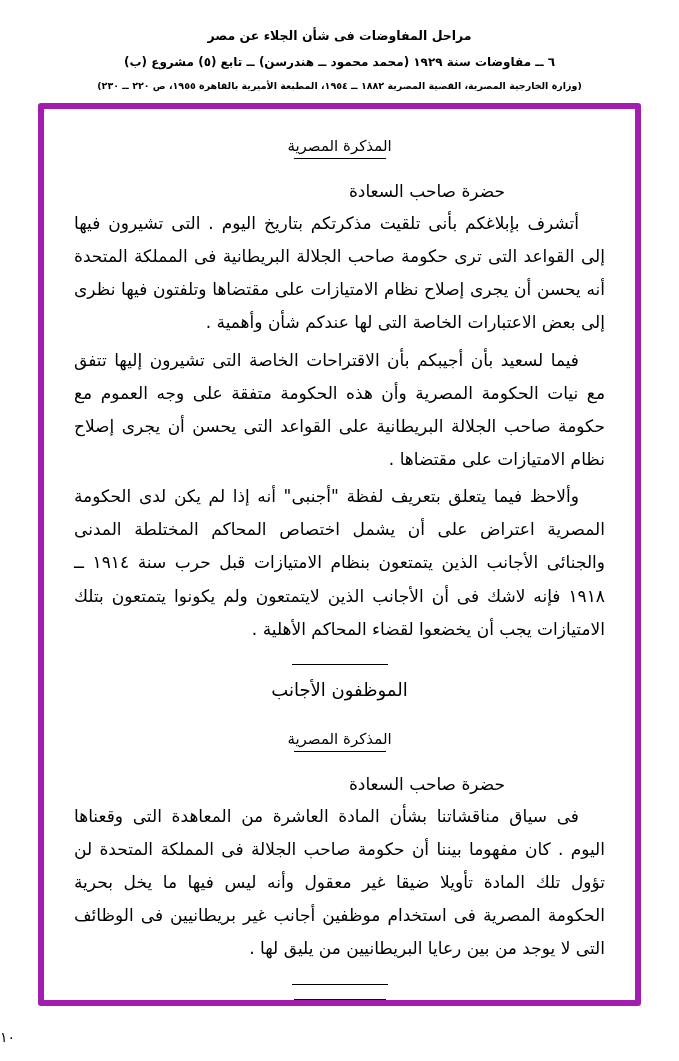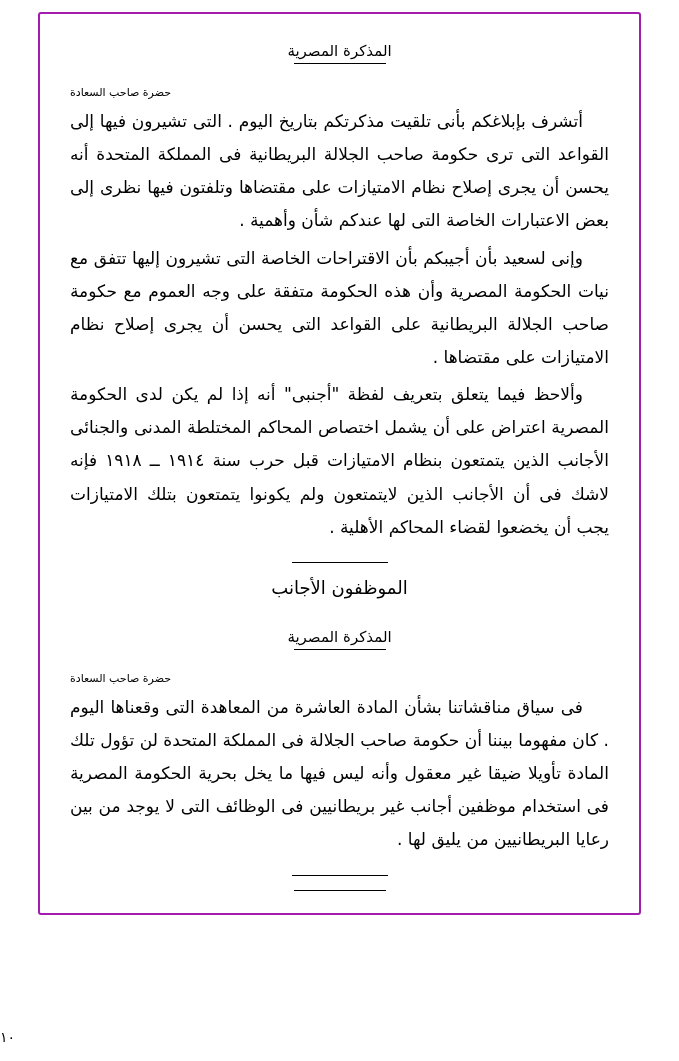--- a/index.html
+++ b/index.html
@@ -42,44 +42,44 @@
     font-size: 9.5px;
     font-weight: bold;
   }
   
   .frame-wrap {
     padding: 12px 38px 0 38px;
     flex: 1;
     box-sizing: border-box;
   }
   .frame {
-    border: 2px solid #a21caf;
+    border: 6px solid #a21caf;
     border-radius: 3px;
     height: 903px;
     box-sizing: border-box;
     padding: 20px 30px 10px 30px;
     direction: rtl;
     overflow: hidden;
   }
   .doc-title {
     text-align: center;
     font-size: 15px;
     margin: 8px 0 2px 0;
     letter-spacing: 0.5px;
   }
   .title-rule {
     width: 92px;
     height: 1px;
     background: #000;
     margin: 3px auto 0 auto;
   }
   .salutation {
-    font-size: 11px;
+    font-size: 17px;
     margin: 22px 0 6px 0;
-    text-align: left;
+    text-align: right;
     padding-right: 100px;
   }
   .para {
     font-size: 17px;
     line-height: 1.95;
     text-align: justify;
     text-justify: inter-word;
     margin: 4px 0 0 0;
     text-indent: 26px;
   }
@@ -100,31 +100,36 @@
     text-align: left;
     font-size: 14px;
     padding: 10px 0 16px 0;
   }
 </style>
 </head>
 <body>
 
 <div class="page">
 
+  <div class="header">
+    <div class="line1">مراحل المفاوضات فى شأن الجلاء عن مصر</div>
+    <div class="line2">٦ ــ مفاوضات سنة ١٩٢٩ (محمد محمود ــ هندرسن) ــ تابع (٥) مشروع (ب)</div>
+    <div class="line3">(وزارة الخارجية المصرية، القضية المصرية ١٨٨٢ ــ ١٩٥٤، المطبعة الأميرية بالقاهرة ١٩٥٥، ص ٢٢٠ ــ ٢٣٠)</div>
+  </div>
 
   <div class="frame-wrap">
     <div class="frame">
 
       <div class="doc-title">المذكرة المصرية</div>
       <div class="title-rule"></div>
 
       <div class="salutation">حضرة صاحب السعادة</div>
 
       <p class="para">أتشرف بإبلاغكم بأنى تلقيت مذكرتكم بتاريخ اليوم . التى تشيرون فيها إلى القواعد التى ترى حكومة صاحب الجلالة البريطانية فى المملكة المتحدة أنه يحسن أن يجرى إصلاح نظام الامتيازات على مقتضاها وتلفتون فيها نظرى إلى بعض الاعتبارات الخاصة التى لها عندكم شأن وأهمية .</p>
-      <p class="para">وإنى لسعيد بأن أجيبكم بأن الاقتراحات الخاصة التى تشيرون إليها تتفق مع نيات الحكومة المصرية وأن هذه الحكومة متفقة على وجه العموم مع حكومة صاحب الجلالة البريطانية على القواعد التى يحسن أن يجرى إصلاح نظام الامتيازات على مقتضاها .</p>
+      <p class="para">فيما لسعيد بأن أجيبكم بأن الاقتراحات الخاصة التى تشيرون إليها تتفق مع نيات الحكومة المصرية وأن هذه الحكومة متفقة على وجه العموم مع حكومة صاحب الجلالة البريطانية على القواعد التى يحسن أن يجرى إصلاح نظام الامتيازات على مقتضاها .</p>
       <p class="para">وألاحظ فيما يتعلق بتعريف لفظة "أجنبى" أنه إذا لم يكن لدى الحكومة المصرية اعتراض على أن يشمل اختصاص المحاكم المختلطة المدنى والجنائى الأجانب الذين يتمتعون بنظام الامتيازات قبل حرب سنة ١٩١٤ ــ ١٩١٨ فإنه لاشك فى أن الأجانب الذين لايتمتعون ولم يكونوا يتمتعون بتلك الامتيازات يجب أن يخضعوا لقضاء المحاكم الأهلية .</p>
 
       <div class="sep"></div>
 
       <div class="section-head">الموظفون الأجانب</div>
       <div class="gap-m"></div>
 
       <div class="doc-title">المذكرة المصرية</div>
       <div class="title-rule"></div>
 

